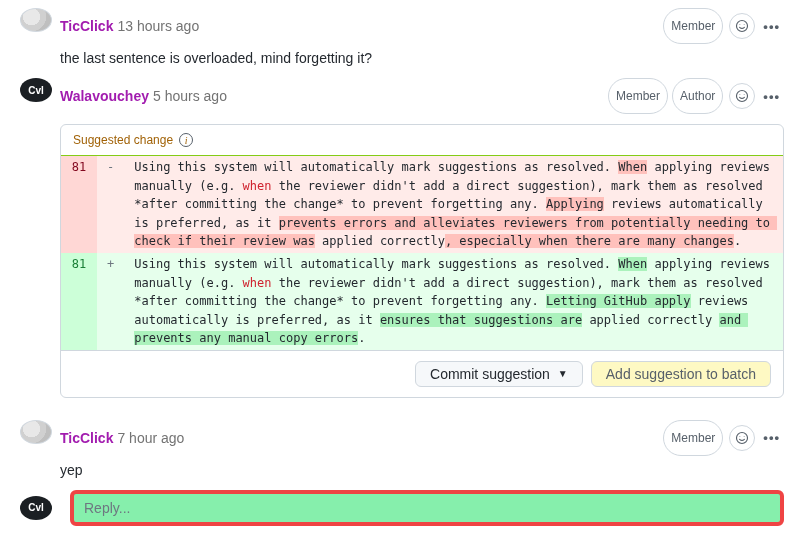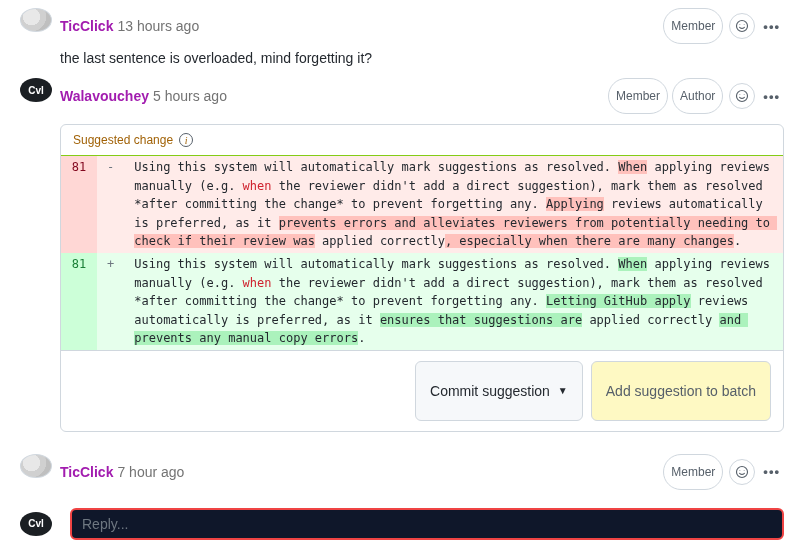--- a/index.html
+++ b/index.html
@@ -92,42 +92,42 @@
   .code-cell .kw { color:#cf222e; }
   mark.del { background:#ffc1bc; color:inherit; }
   mark.add { background:#abf2bc; color:inherit; }
   .suggestion-actions {
     display:flex; justify-content:flex-end; gap:8px;
     padding: 10px 12px;
     border-top: 1px solid #d0d7de;
   }
   .btn {
     display:inline-flex; align-items:center;
-    padding: 21px 14px;
+    padding: 4px 14px;
     font-size: 14px;
     border: 1px solid #d0d7de;
     border-radius: 6px;
     background: #f6f8fa;
     color:#24292f;
     cursor:pointer;
     font-weight:500;
   }
   .btn.muted { color:#57606a; background:#fef9c3; }
   .btn .caret { margin-left:8px; font-size:10px; }
   .reply-row {
     display:flex; align-items:center; gap:10px;
     padding: 8px 0;
   }
   .reply-input {
     flex:1;
-    border: 2px solid #ef4444;
+    border: 4px solid #ef4444;
     border-radius: 6px;
     padding: 6px 10px;
     color:#57606a;
-    background:#0f172a;
+    background:#86efac;
   }
   .resolve-row { padding: 10px 0; }
 </style>
 </head>
 <body>
 
 <div class="comment-block">
   <div class="avatar ticlick"></div>
   <div class="comment-main">
     <div class="comment-header">
@@ -210,20 +210,21 @@
       <span class="icon-btn reaction">
         <svg width="14" height="14" viewBox="0 0 16 16" fill="none" stroke="#57606a" stroke-width="1.3">
             <circle cx="8" cy="8" r="6.3"></circle>
             <circle cx="5.6" cy="6.3" r="0.55" fill="#57606a" stroke="none"></circle>
             <circle cx="10.4" cy="6.3" r="0.55" fill="#57606a" stroke="none"></circle>
             <path d="M5.3 9.5 Q8 12 10.7 9.5" stroke-linecap="round"></path>
           </svg>
       </span>
       <span class="kebab">•••</span>
     </div>
+    <div class="comment-body">yep</div>
   </div>
 </div>
 
 <div class="reply-row">
   <div class="avatar dark">Cvl</div>
   <div class="reply-input"><span style="color:#6e7781">Reply...</span></div>
 </div>
 
 <div class="resolve-row">
   <button class="btn">Resolve conversation</button>

